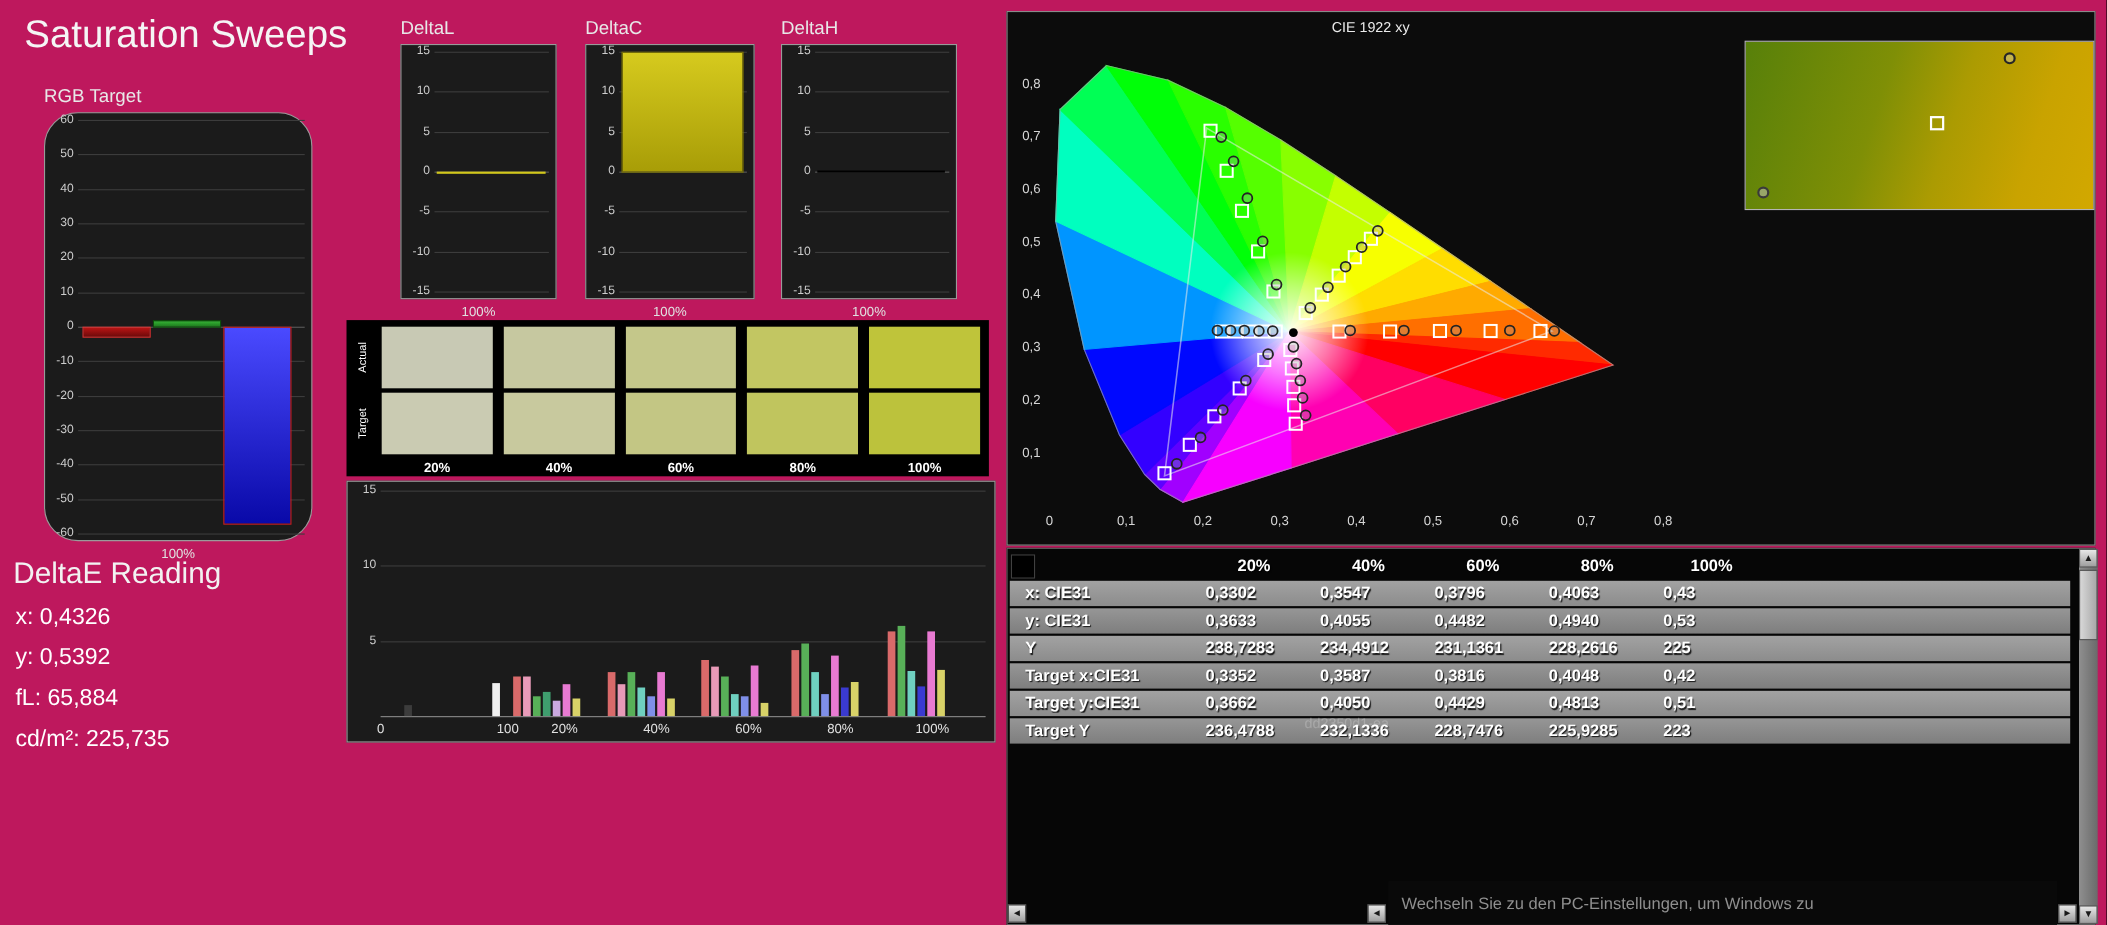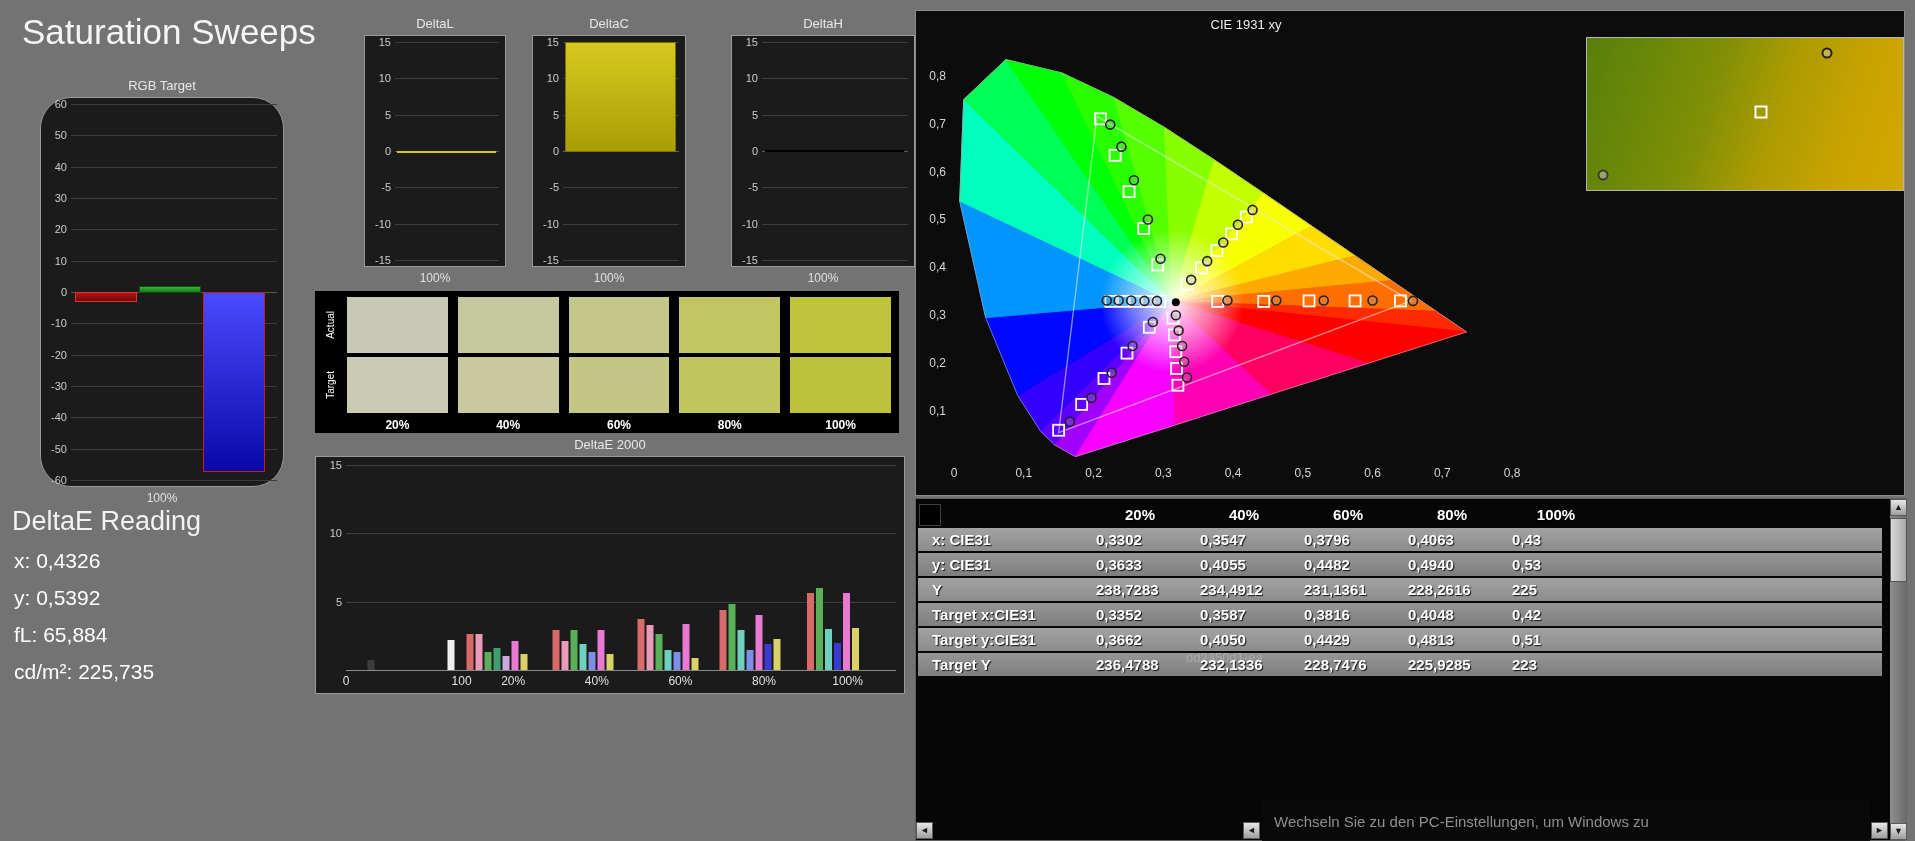--- a/index.html
+++ b/index.html
@@ -1,32 +1,32 @@
 <!DOCTYPE html>
 <html><head>
 <meta charset="utf-8">
 <title>Saturation Sweeps</title>
 <style>
   html,body{margin:0;padding:0;background:#000;}
-  .app{position:relative;width:1915px;height:841px;background:#737373;overflow:hidden;
+  .app{position:relative;width:1915px;height:841px;background:#be185d;overflow:hidden;
        font-family:"Liberation Sans",sans-serif;color:#fff;}
 
   .page-title{position:absolute;left:22px;top:12px;font-size:35px;color:#f5f5f5;}
 
   .chart-block{position:absolute;}
-  .chart-title{text-align:center;font-size:13px;color:#e8e8e8;margin-bottom:4px;}
+  .chart-title{text-align:left;font-size:17px;color:#e8e8e8;margin-bottom:4px;}
   .x-label{text-align:center;font-size:12px;color:#e0e0e0;margin-top:4px;}
   .plot-box{position:relative;border:1px solid #9a9a9a;background:#1b1b1b;box-sizing:border-box;}
 
   .rgb-block{left:40px;top:78px;width:244px;}
   #rgb-box{height:390px;border-radius:31px;}
 
   #dl-block{left:364px;top:16px;width:142px;}
   #dc-block{left:532px;top:16px;width:154px;}
-  #dh-block{left:731px;top:16px;width:184px;}
+  #dh-block{left:710px;top:16px;width:160px;}
   .mini-box{height:232px;}
 
   .bar-area{position:absolute;left:30px;right:6px;top:6px;bottom:6px;}
   .grid-line{position:absolute;left:0;right:0;height:1px;background:#3c3c3c;}
   .grid-line.zero{background:#5a5a5a;}
   .tick-label{position:absolute;left:-27px;width:23px;text-align:right;font-size:11px;
               color:#cccccc;transform:translateY(-50%);line-height:1;}
   .pm-bar{position:absolute;box-sizing:border-box;}
 
   .current-reading{position:absolute;left:12px;top:506px;}
@@ -239,21 +239,20 @@
         <div></div>
         <div class="swatch-col-label">20%</div>
         <div class="swatch-col-label">40%</div>
         <div class="swatch-col-label">60%</div>
         <div class="swatch-col-label">80%</div>
         <div class="swatch-col-label">100%</div>
       </div>
   </section>
 
   <section class="chart-block deltae-block">
-    <div class="chart-title">DeltaE 2000</div>
     <div class="plot-box" id="de-box">
       <div id="de-area">
           <div class="grid-line" style="top: 66.6667%;"></div>
           <div class="tick-label" style="top: 66.6667%;">5</div>
           <div class="grid-line" style="top: 33.3333%;"></div>
           <div class="tick-label" style="top: 33.3333%;">10</div>
           <div class="grid-line" style="top: 0%;"></div>
           <div class="tick-label" style="top: 0%;">15</div>
           <div class="de-xtick" style="left: 0%;">0</div>
           <div class="de-xtick" style="left: 15.2%; margin-left: 32px;">100</div>
@@ -310,21 +309,21 @@
             <div class="de-bar" style="height: 20%; background: rgb(111, 208, 192);"></div>
             <div class="de-bar" style="height: 13.3333%; background: rgb(58, 58, 208);"></div>
             <div class="de-bar" style="height: 37.3333%; background: rgb(232, 122, 210);"></div>
             <div class="de-bar" style="height: 20.6667%; background: rgb(216, 210, 104);"></div>
           </div>
         </div>
     </div>
   </section>
 
   <section class="cie-panel">
-    <div class="cie-title">CIE 1931 xy</div>
+    <div class="cie-title">CIE 1922 xy</div>
     <svg id="cie-svg" width="990" height="484" viewBox="0 0 990 484">
         <polygon points="256.12731707317073,290.3860465116279 159.44536585365853,445.6046511627907 138.44878048780487,433.77162790697673" fill="hsl(278,100%,50%)" stroke="hsl(278,100%,50%)" stroke-width="1"></polygon>
         <polygon points="256.12731707317073,290.3860465116279 138.44878048780487,433.77162790697673 124.56731707317074,420.30976744186046" fill="hsl(262,100%,50%)" stroke="hsl(262,100%,50%)" stroke-width="1"></polygon>
         <polygon points="256.12731707317073,290.3860465116279 124.56731707317074,420.30976744186046 101.68731707317073,384.42744186046514" fill="hsl(252,100%,50%)" stroke="hsl(252,100%,50%)" stroke-width="1"></polygon>
         <polygon points="256.12731707317073,290.3860465116279 101.68731707317073,384.42744186046514 69.66926829268293,306.6744186046511" fill="hsl(238,100%,50%)" stroke="hsl(238,100%,50%)" stroke-width="1"></polygon>
         <polygon points="256.12731707317073,290.3860465116279 69.66926829268293,306.6744186046511 43.72,190.06883720930233" fill="hsl(205,100%,50%)" stroke="hsl(205,100%,50%)" stroke-width="1"></polygon>
         <polygon points="256.12731707317073,290.3860465116279 43.72,190.06883720930233 47.69609756097561,88.60186046511632" fill="hsl(165,100%,50%)" stroke="hsl(165,100%,50%)" stroke-width="1"></polygon>
         <polygon points="256.12731707317073,290.3860465116279 47.69609756097561,88.60186046511632 89.82878048780489,48.55162790697676" fill="hsl(140,100%,50%)" stroke="hsl(140,100%,50%)" stroke-width="1"></polygon>
         <polygon points="256.12731707317073,290.3860465116279 89.82878048780489,48.55162790697676 145.9126829268293,61.91767441860469" fill="hsl(122,100%,50%)" stroke="hsl(122,100%,50%)" stroke-width="1"></polygon>
         <polygon points="256.12731707317073,290.3860465116279 145.9126829268293,61.91767441860469 198.16000000000003,86.63767441860466" fill="hsl(110,100%,50%)" stroke="hsl(110,100%,50%)" stroke-width="1"></polygon>

